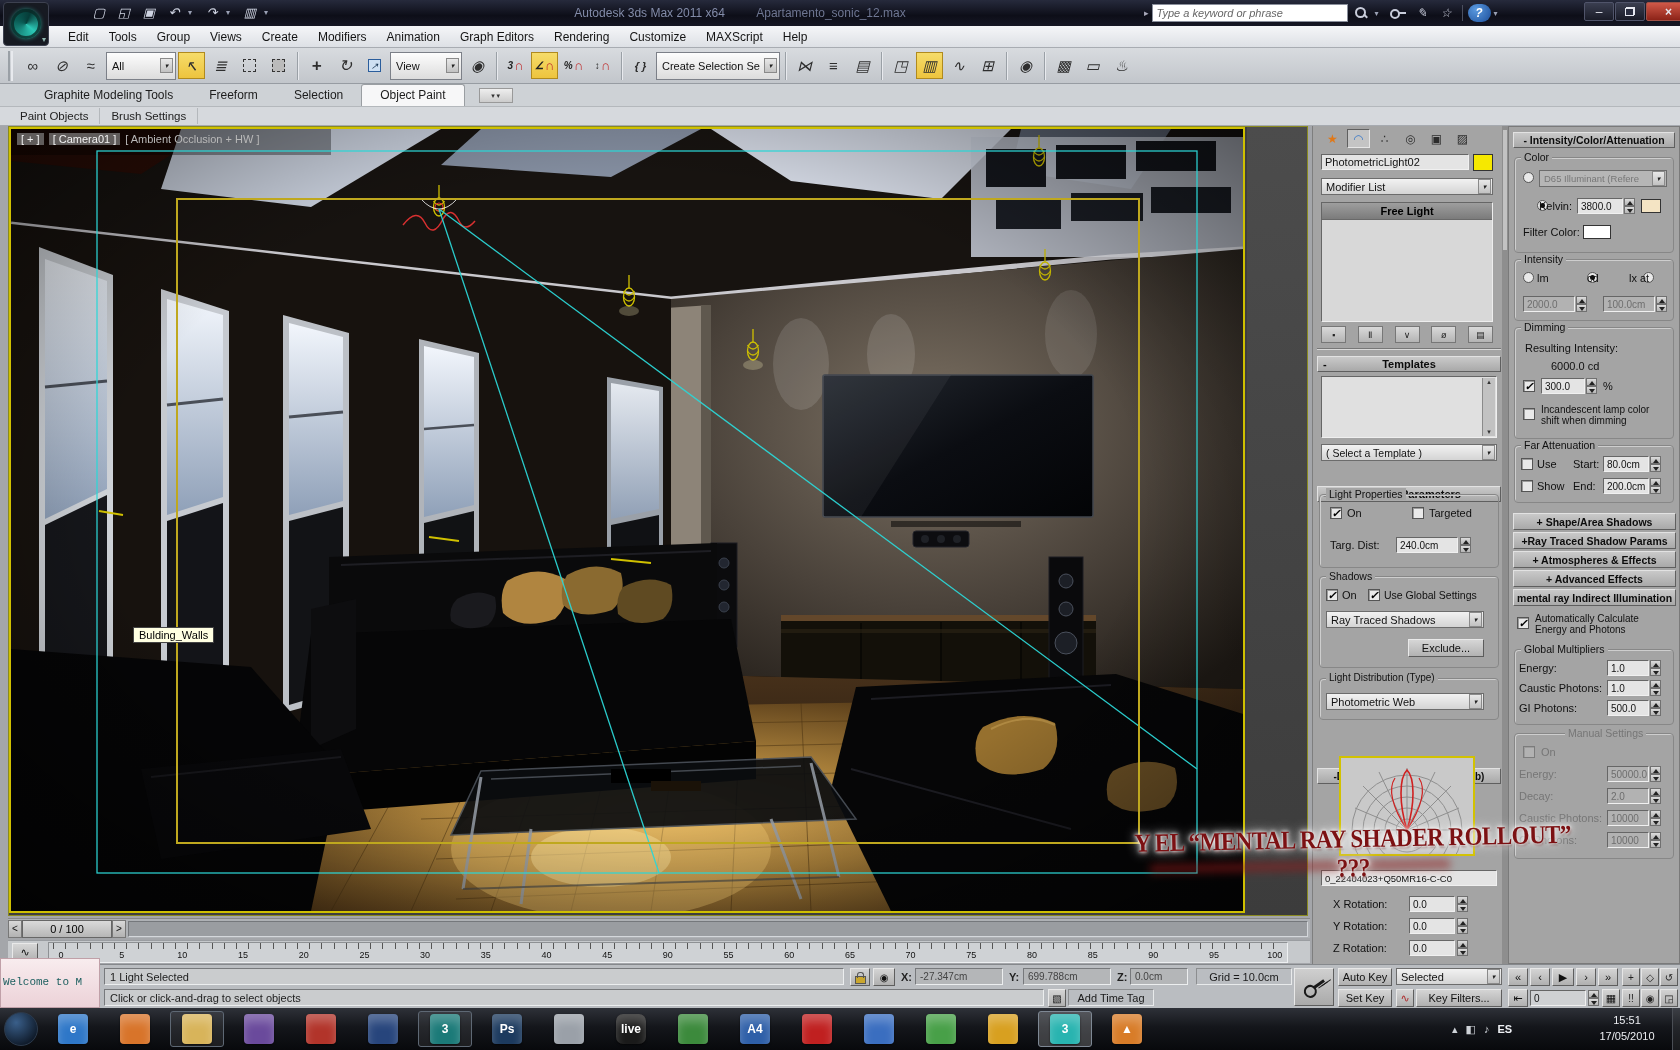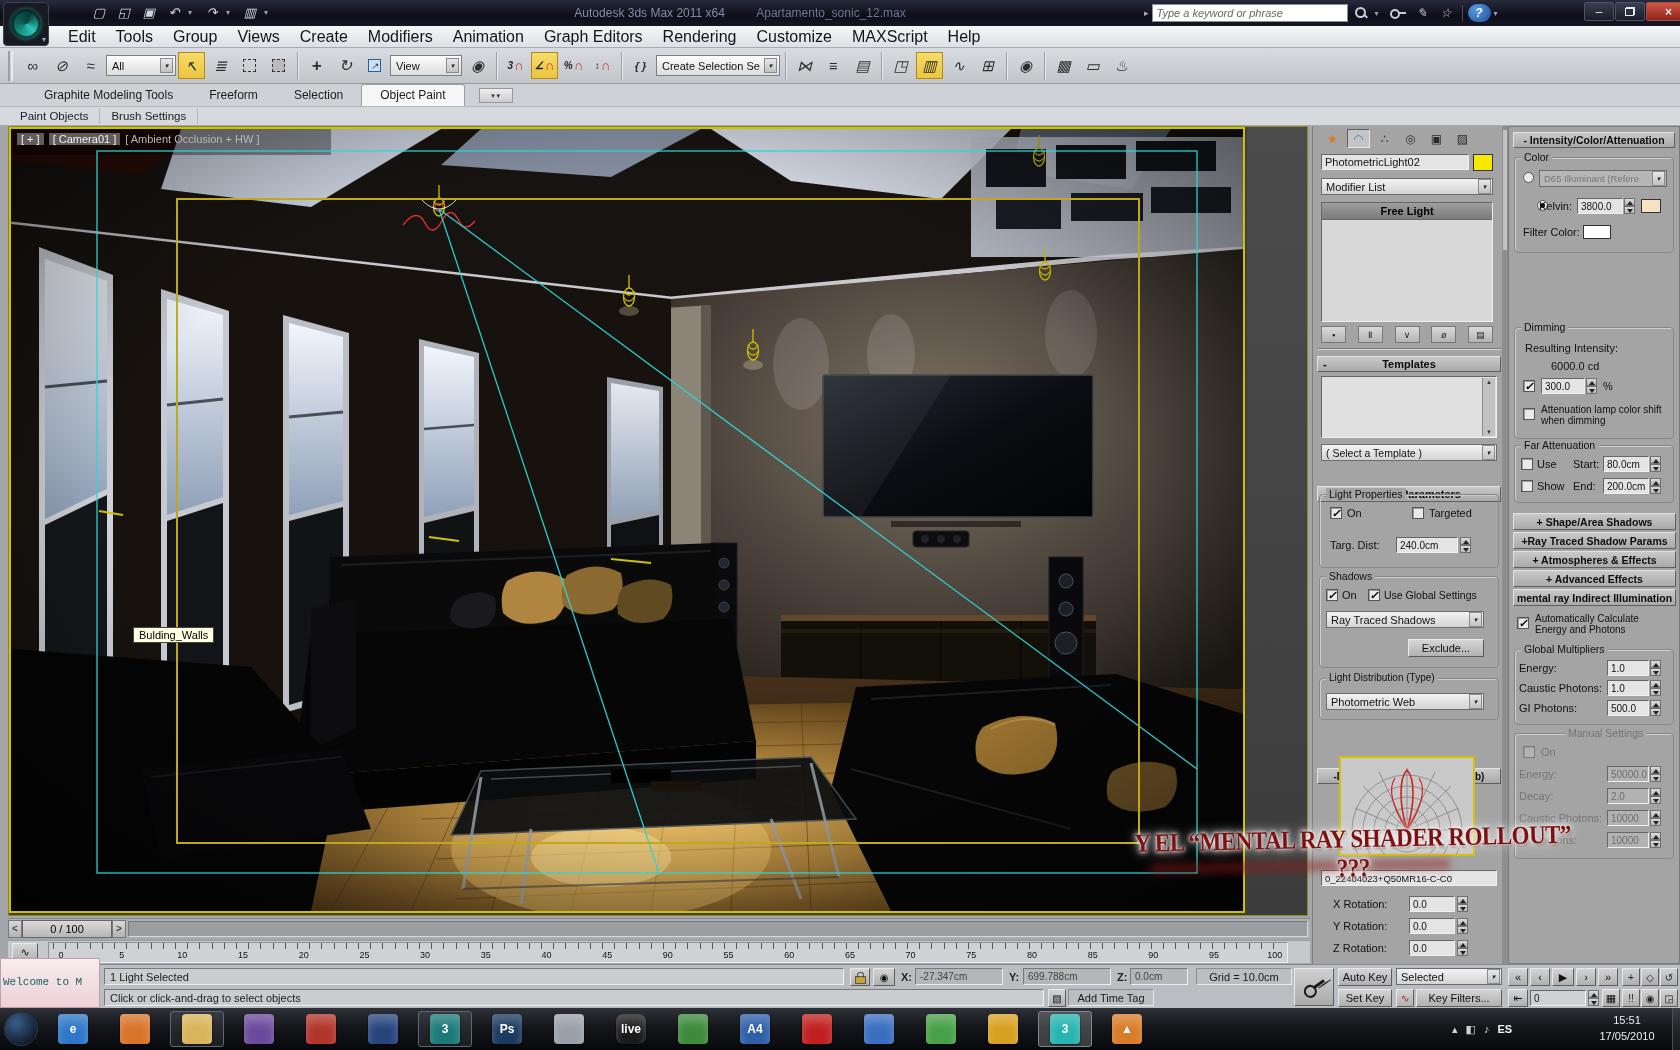--- a/index.html
+++ b/index.html
@@ -41,30 +41,30 @@
   .winbtns{position:absolute;left:1584px;top:2px;display:flex;gap:1px;z-index:41;}
   .wbtn{width:30px;height:19px;display:flex;align-items:center;justify-content:center;color:#e6e8f0;font-size:12px;
         background:linear-gradient(#3a3e50,#1a1c28);border:1px solid #50546a;border-radius:2px;}
   .wbtn.close{width:45px;background:linear-gradient(#d05848,#8c2318);border-color:#a05045;font-weight:bold;}
   .restoreic{position:relative;width:10px;height:9px;}
   .restoreic::before{content:"";position:absolute;right:0;top:0;width:7px;height:6px;border:1px solid #e6e8f0;}
   .restoreic::after{content:"";position:absolute;left:0;bottom:0;width:7px;height:6px;border:1px solid #e6e8f0;background:#2a2e40;}
   
   .menubar{position:absolute;left:0;top:26px;width:1680px;height:22px;display:flex;align-items:center;
            padding-left:58px;background:linear-gradient(#f5f6f8,#dde0e5);border-bottom:1px solid #a8acb2;}
-  .mitem{padding:11px 10px;font-size:16px;color:#141414;cursor:default;}
+  .mitem{padding:11px 10px;font-size:12px;color:#141414;cursor:default;}
   
   .toolbar{position:absolute;left:0;top:48px;width:1680px;height:36px;display:flex;align-items:center;gap:2px;
            padding-left:4px;background:linear-gradient(#d8dbdf,#c2c6cb);border-bottom:1px solid #979ca2;}
   .thandle{width:5px;height:30px;border-left:2px solid #9aa0a6;border-right:2px solid #e8eaee;margin:0 4px;}
   .tbtn{min-width:27px;height:27px;display:flex;align-items:center;justify-content:center;color:#2e2e2e;
         font-size:15px;border:1px solid transparent;position:relative;}
   .tbtn.on{background:linear-gradient(#f6dc6a,#edc43e);border:1px solid #b08a1e;}
   .tsep{width:1px;height:28px;background:#9aa0a6;box-shadow:1px 0 0 #e8eaee;margin:0 3px;}
-  .tdd{height:21px;background:linear-gradient(#fdfdfd,#dcdcdc);border:1px solid #7c8088;display:flex;
+  .tdd{height:28px;background:linear-gradient(#fdfdfd,#dcdcdc);border:1px solid #7c8088;display:flex;
        align-items:center;justify-content:space-between;padding:0 2px 0 5px;font-size:11px;color:#111;}
   .dda{width:13px;height:15px;margin-left:4px;background:linear-gradient(#e8e8e8,#c2c2c2);border:1px solid #8a8a8a;
        display:flex;align-items:center;justify-content:center;font-size:7px;color:#222;}
   .magset{display:flex;align-items:center;font-size:10px;font-weight:bold;color:#222;}
   .magset .mg{color:#c03030;font-size:13px;font-weight:bold;margin-left:1px;}
   .marq{width:13px;height:13px;border:1px dashed #333;}
   .scaleic{width:13px;height:13px;border:1px solid #2a5d9c;background:#cfe0f2;display:flex;align-items:center;justify-content:center;font-size:9px;color:#16324f;}
   
   .rtabs{position:absolute;left:0;top:84px;width:1680px;height:23px;display:flex;align-items:flex-end;
          padding-left:26px;background:#ced2d6;border-bottom:1px solid #b4b8bc;}
@@ -769,37 +769,60 @@
           <span>3800.0</span>
         </div>
       <span class="spin abs" style="left:109px;top:40px">
           <i class="u"></i>
           <i class="d"></i>
         </span>
       <span class="abs" style="left:126px;top:41px;width:20px;height:14px;background:#f4e4c4;border:1px solid #333"></span>
       <span class="lbl" style="left:8px;top:68px">Filter Color:</span>
       <span class="abs" style="left:68px;top:67px;width:28px;height:14px;background:#fff;border:1px solid #333"></span>
     </div>
+    <div class="grp" style="left:5px;top:132px;width:160px;height:62px">
+      <span class="leg">Intensity</span>
+      <span class="rad abs" style="left:8px;top:12px"></span>
+      <span class="lbl" style="left:22px;top:12px">lm</span>
+      <span class="rad on abs" style="left:58px;top:12px"></span>
+      <span class="lbl" style="left:72px;top:12px">cd</span>
+      <span class="rad abs" style="left:100px;top:12px"></span>
+      <span class="lbl" style="left:114px;top:12px">lx at</span>
+      <div class="fld dis abs" style="left:8px;top:36px;width:52px">
+          <span>2000.0</span>
+        </div>
+      <span class="spin abs" style="left:61px;top:36px">
+          <i class="u"></i>
+          <i class="d"></i>
+        </span>
+      <div class="fld dis abs" style="left:88px;top:36px;width:52px">
+          <span>100.0cm</span>
+        </div>
+      <span class="spin abs" style="left:141px;top:36px">
+          <i class="u"></i>
+          <i class="d"></i>
+        </span>
+    </div>
     <div class="grp" style="left:5px;top:200px;width:160px;height:112px">
       <span class="leg">Dimming</span>
       <span class="lbl" style="left:10px;top:14px">Resulting Intensity:</span>
       <span class="lbl" style="left:36px;top:32px">6000.0 cd</span>
       <span class="cb abs" style="left:8px;top:52px">
           <i>✓</i>
         </span>
       <div class="fld abs" style="left:26px;top:50px;width:44px">
           <span>300.0</span>
         </div>
       <span class="spin abs" style="left:71px;top:50px">
           <i class="u"></i>
           <i class="d"></i>
         </span>
       <span class="lbl" style="left:88px;top:52px">%</span>
       <span class="cb abs" style="left:8px;top:80px"></span>
-      <span class="wrap2 abs" style="left:26px;top:76px;width:126px">Attenuation lamp color shift when dimming</span>
+      <span class="wrap2 abs" style="left:26px;top:76px;width:126px">Incandescent lamp color shift when dimming</span>
     </div>
     <div class="grp" style="left:5px;top:318px;width:160px;height:58px">
       <span class="leg">Far Attenuation</span>
       <span class="cb abs" style="left:6px;top:12px"></span>
       <span class="lbl" style="left:22px;top:12px">Use</span>
       <span class="lbl" style="left:58px;top:12px">Start:</span>
       <div class="fld abs" style="left:88px;top:10px;width:46px">
           <span>80.0cm</span>
         </div>
       <span class="spin abs" style="left:135px;top:10px">

